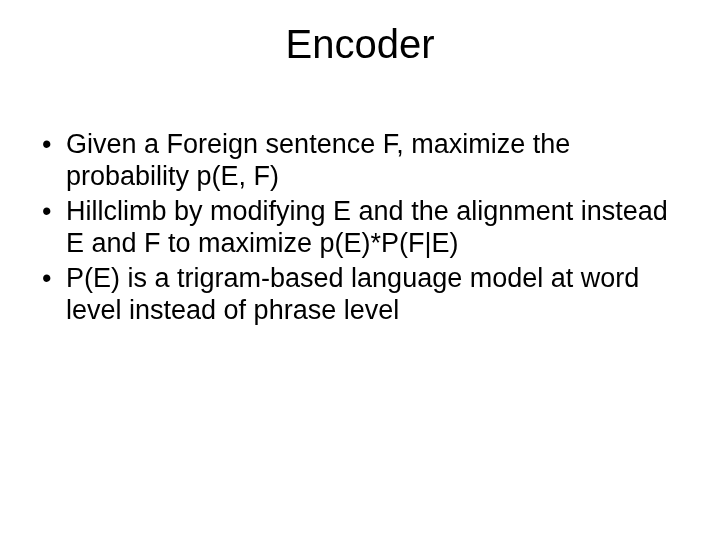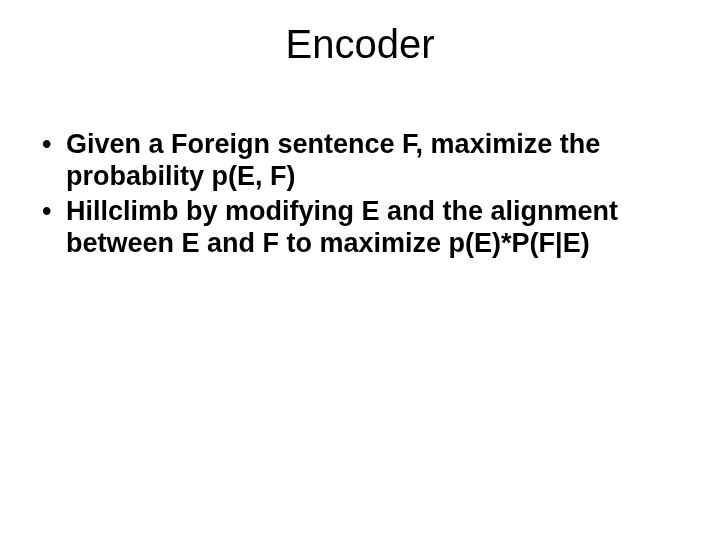--- a/index.html
+++ b/index.html
@@ -24,21 +24,20 @@
     width: 100%;
     text-align: center;
     font-size: 40px;
     font-weight: 400;
   }
   .body {
     position: absolute;
     top: 128px;
     left: 36px;
     right: 36px;
-    font-weight: bold;
   }
   ul.bullets {
     list-style: none;
     margin: 0;
     padding: 0;
   }
   ul.bullets li {
     position: relative;
     padding-left: 30px;
     font-size: 27px;
@@ -54,16 +53,17 @@
   }
 </style>
 </head>
 <body>
 
 <div class="slide">
   <div class="title">Encoder</div>
   <div class="body">
     <ul class="bullets">
       <li>Given a Foreign sentence F, maximize the probability p(E, F)</li>
-      <li>Hillclimb by modifying E and the alignment between E and F to maximize p(E)*P(F|E)</li>
+      <li>Hillclimb by modifying E and the alignment instead E and F to maximize p(E)*P(F|E)</li>
+      <li>P(E) is a trigram-based language model at word level instead of phrase level</li>
     </ul>
   </div>
 </div>
 
 </body></html>

